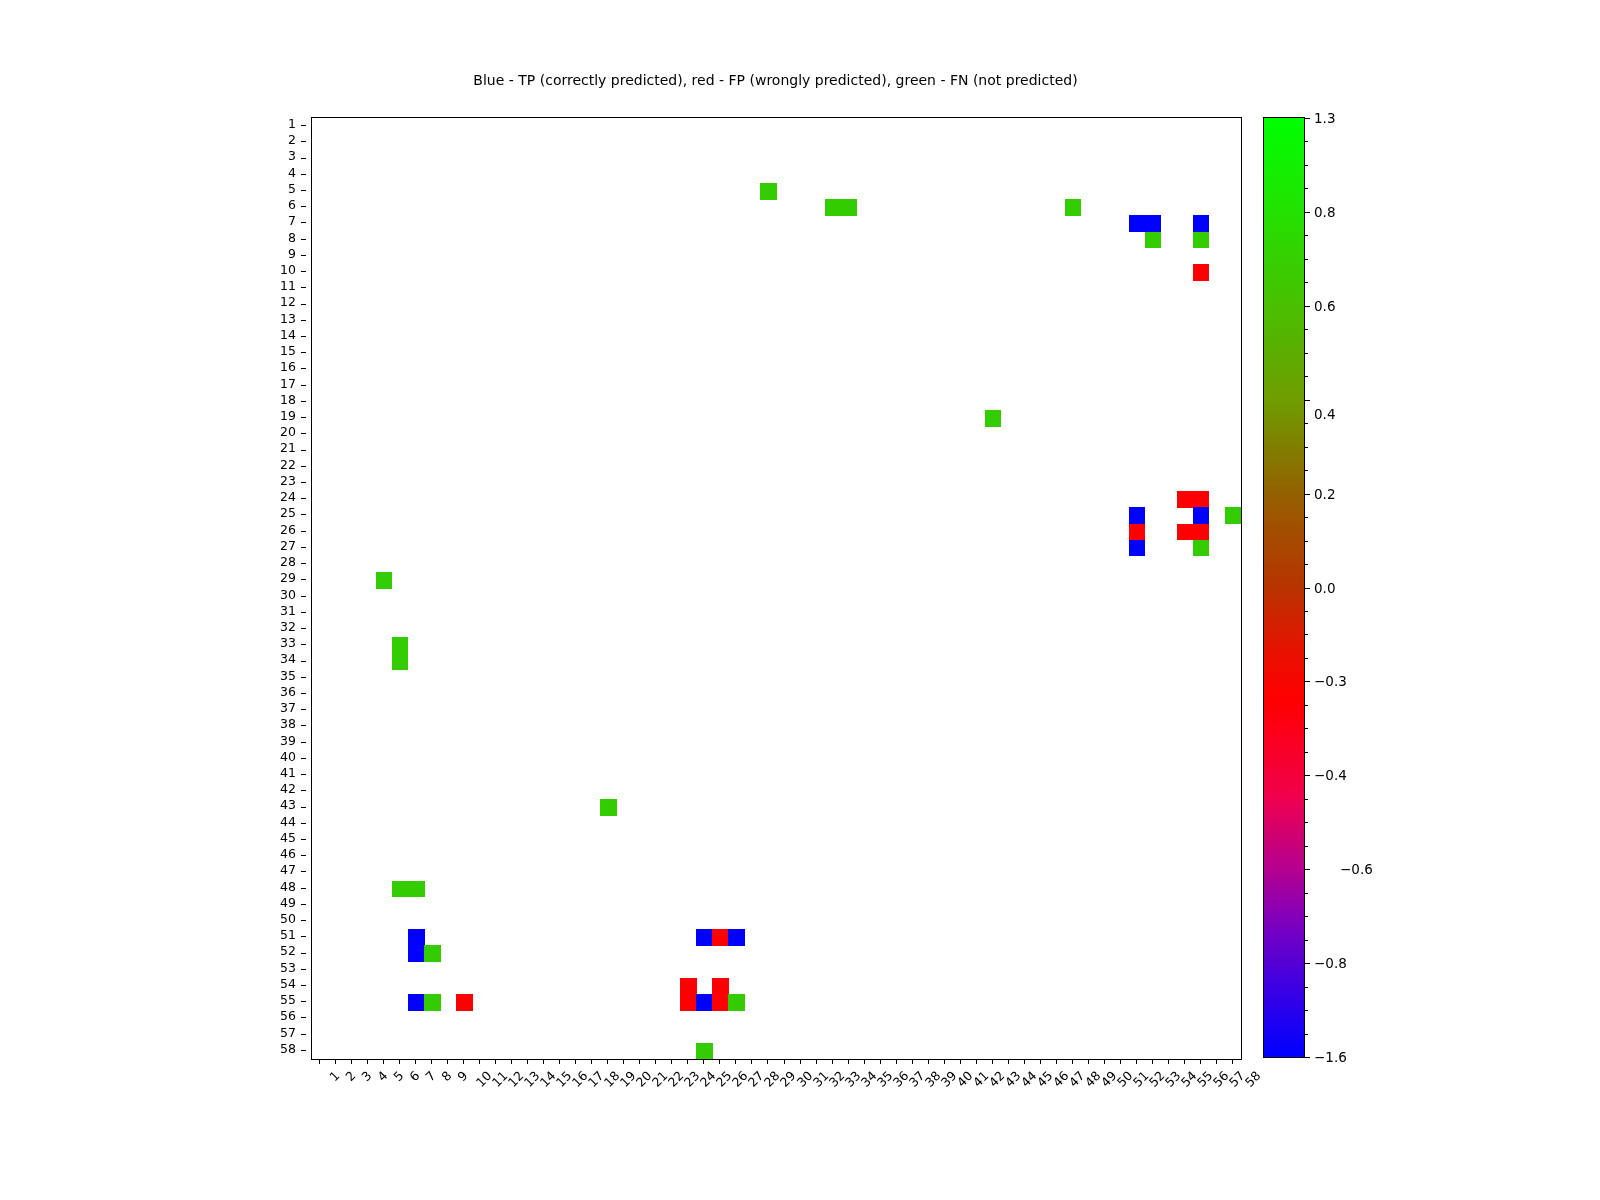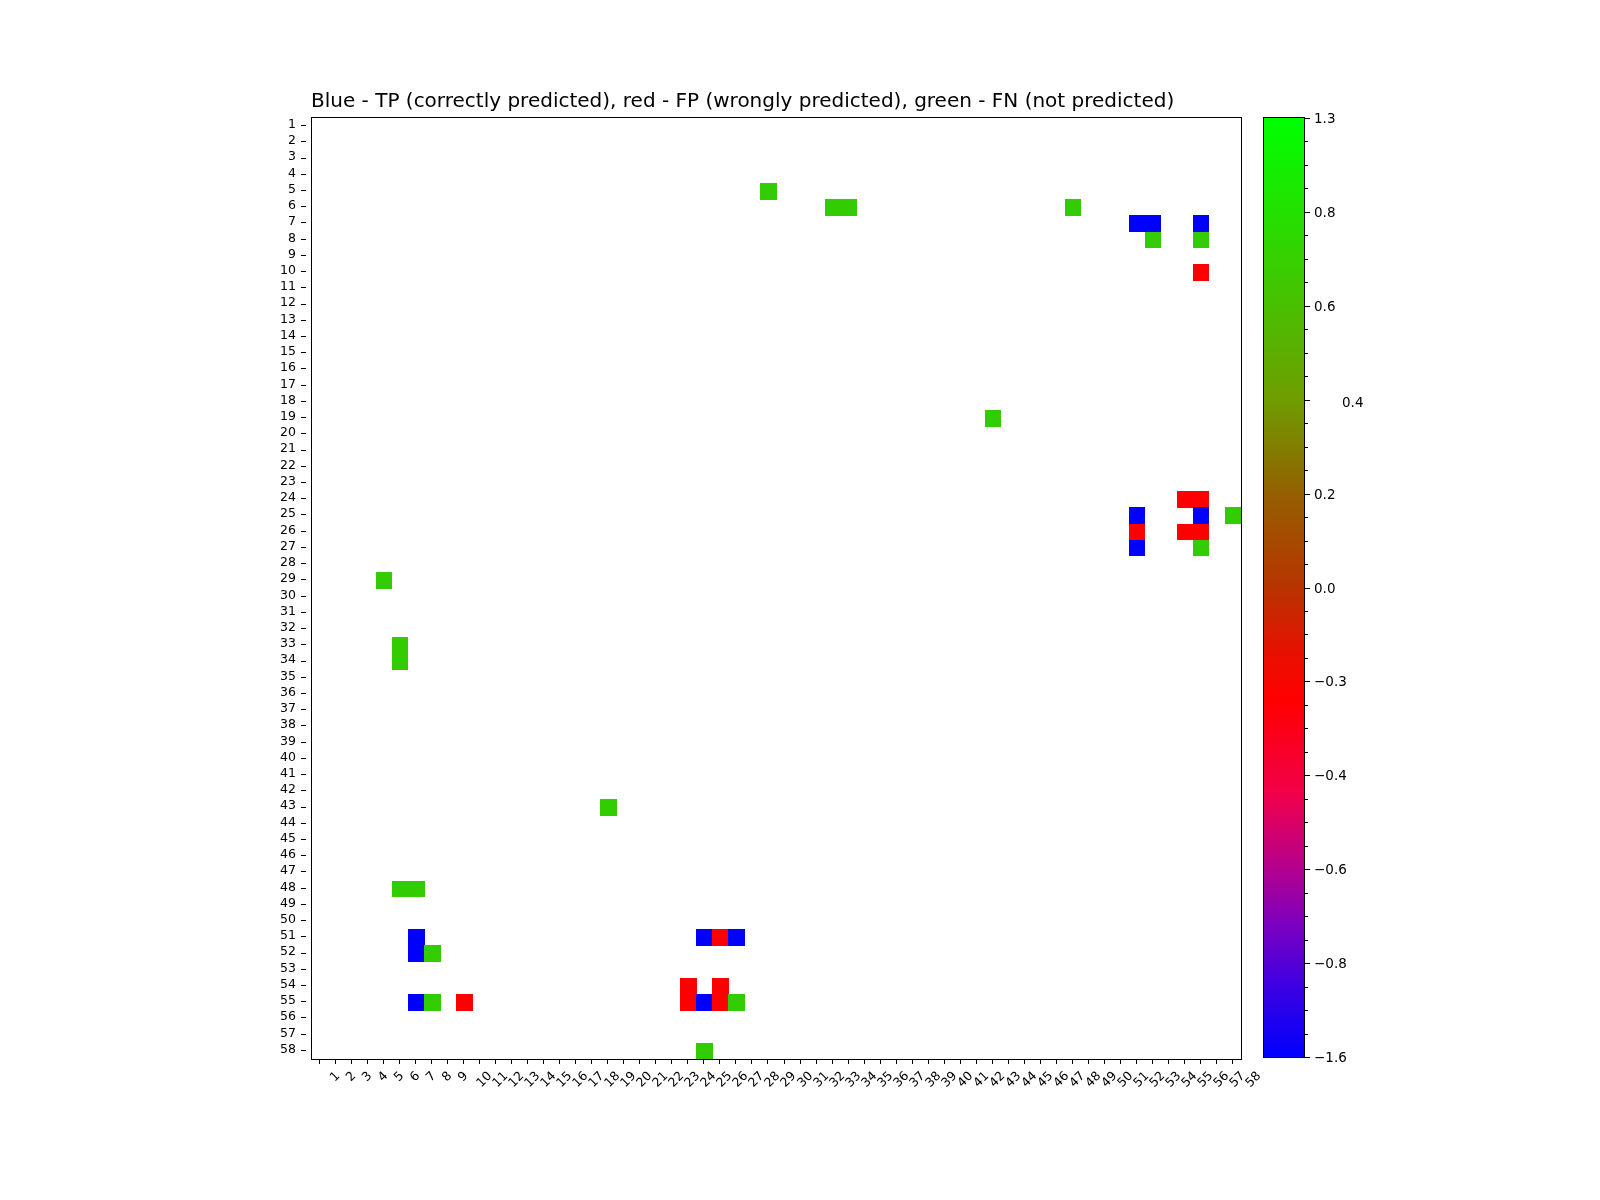--- a/index.html
+++ b/index.html
@@ -25,24 +25,24 @@
   }
   #title-line1, #title-line2 {
     font-size: 15.5px;
     color: #000000;
     line-height: 22px;
     letter-spacing: 0.1px;
   }
   #axes-title {
     position: absolute;
     left: 311px;
-    top: 88px;
+    top: 72px;
     width: 929px;
-    text-align: left;
-    font-size: 20px;
+    text-align: center;
+    font-size: 14px;
     color: #000000;
   }
 
   
   #plot-frame {
     position: absolute;
     left: 311px;
     top: 117px;
     width: 929px;
     height: 941px;
@@ -462,31 +462,31 @@
 
 <div id="colorbar-wrap">
   <div id="colorbar"></div>
 <div class="cb-tick-major" style="top: 1px;"></div>
     <div class="cb-label" style="top: 1px;">1.3</div>
     <div class="cb-tick-major" style="top: 94.9px;"></div>
     <div class="cb-label" style="top: 94.9px;">0.8</div>
     <div class="cb-tick-major" style="top: 188.8px;"></div>
     <div class="cb-label" style="top: 188.8px;">0.6</div>
     <div class="cb-tick-major" style="top: 282.7px;"></div>
-    <div class="cb-label" style="top: 285px; margin-left: 28px;">0.4</div>
+    <div class="cb-label" style="top: 297px;">0.4</div>
     <div class="cb-tick-major" style="top: 376.6px;"></div>
     <div class="cb-label" style="top: 376.6px;">0.2</div>
     <div class="cb-tick-major" style="top: 470.5px;"></div>
     <div class="cb-label" style="top: 470.5px;">0.0</div>
     <div class="cb-tick-major" style="top: 564.4px;"></div>
     <div class="cb-label" style="top: 564.4px;">−0.3</div>
     <div class="cb-tick-major" style="top: 658.3px;"></div>
     <div class="cb-label" style="top: 658.3px;">−0.4</div>
     <div class="cb-tick-major" style="top: 752.2px;"></div>
-    <div class="cb-label" style="top: 752.2px;">−0.6</div>
+    <div class="cb-label" style="top: 752.2px; margin-left: 26px;">−0.6</div>
     <div class="cb-tick-major" style="top: 846.1px;"></div>
     <div class="cb-label" style="top: 846.1px;">−0.8</div>
     <div class="cb-tick-major" style="top: 940px;"></div>
     <div class="cb-label" style="top: 940px;">−1.6</div>
     <div class="cb-tick-minor" style="top: 24.475px;"></div>
     <div class="cb-tick-minor" style="top: 47.95px;"></div>
     <div class="cb-tick-minor" style="top: 71.425px;"></div>
     <div class="cb-tick-minor" style="top: 118.375px;"></div>
     <div class="cb-tick-minor" style="top: 141.85px;"></div>
     <div class="cb-tick-minor" style="top: 165.325px;"></div>

